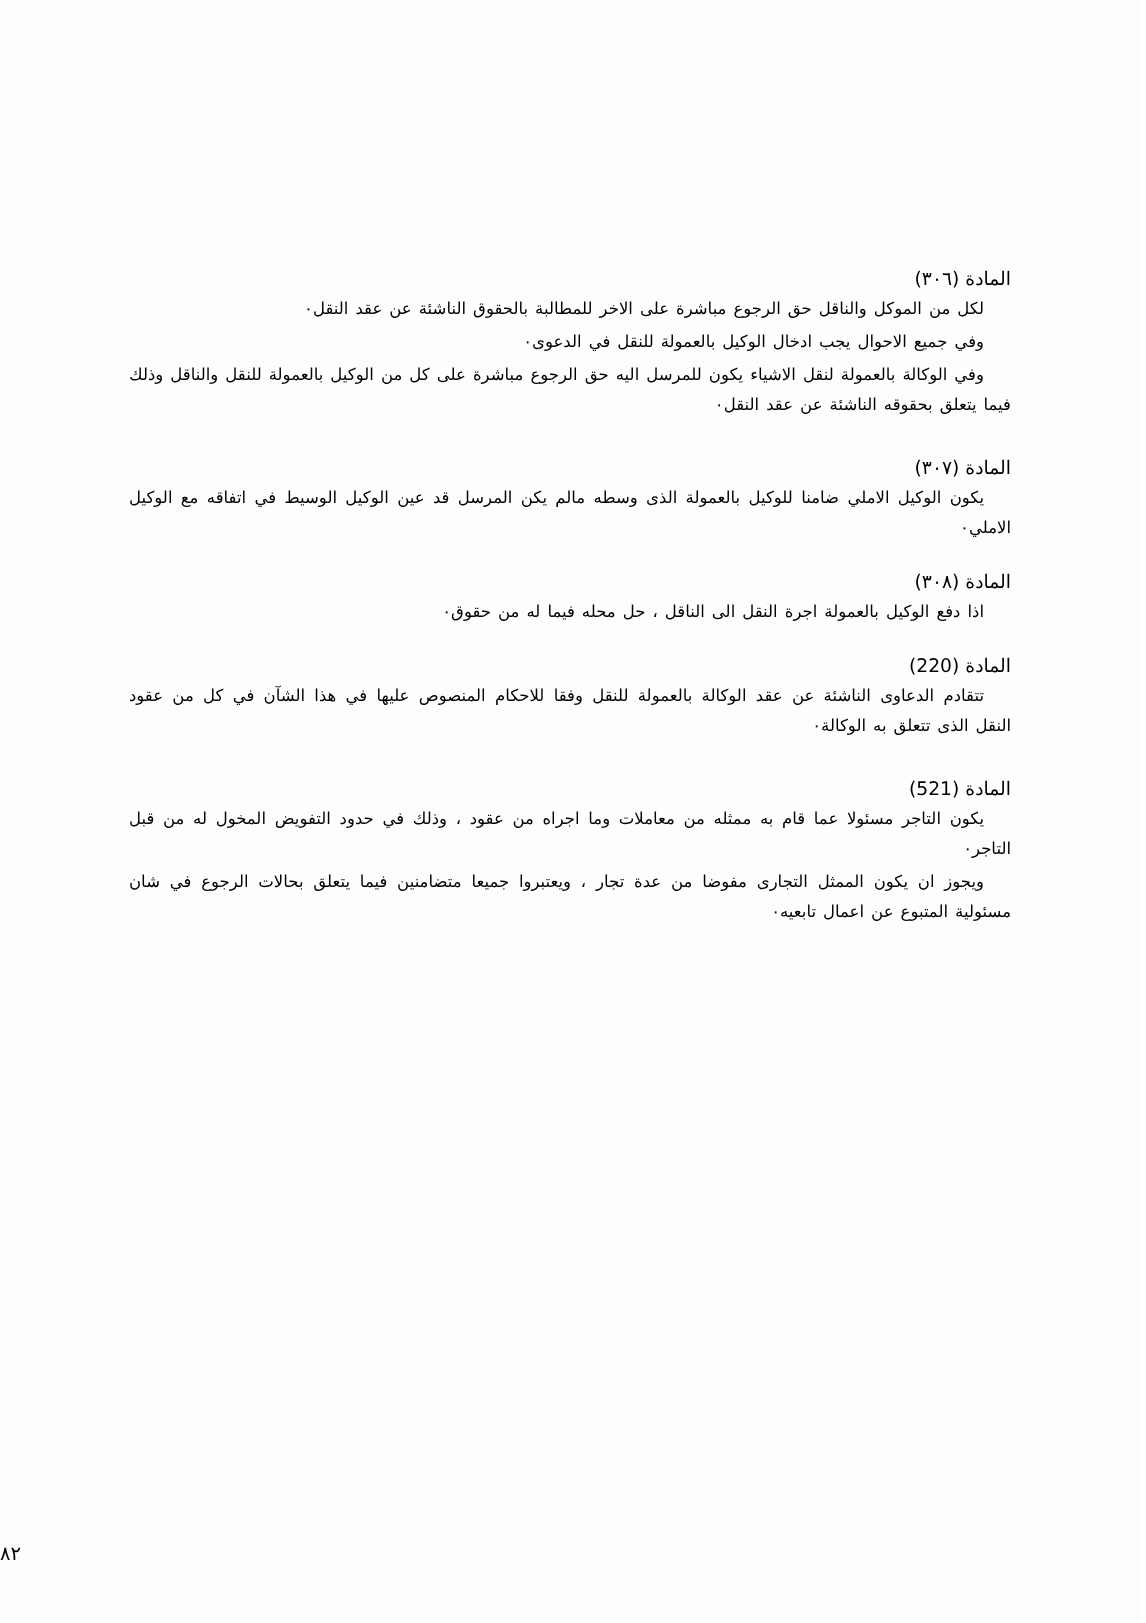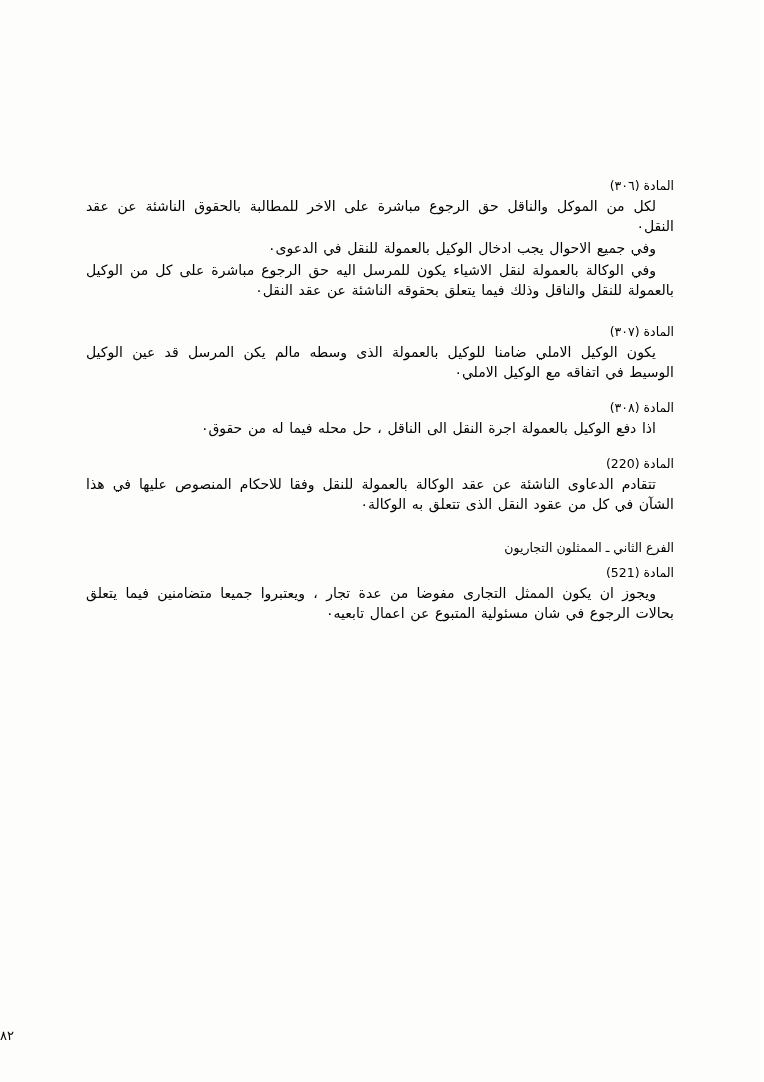--- a/index.html
+++ b/index.html
@@ -44,21 +44,21 @@
   }
   .section-heading {
     text-align: center;
     font-size: 12.5px;
     letter-spacing: 0.8px;
     margin-top: 26px;
     margin-bottom: 4px;
   }
   p.para {
     margin: 2px 0 1px 0;
-    font-size: 14px;
+    font-size: 11px;
     line-height: 20px;
     letter-spacing: 0.4px;
     text-indent: 18px;
     text-align: justify;
     text-align-last: right;
     word-spacing: 1.2px;
   }
   .gap-sm { height: 6px; }
   .page-number {
     position: absolute;
@@ -94,26 +94,26 @@
     <div class="article">
       <div class="art-heading">المادة (٣٠٨)</div>
       <p class="para">اذا دفع الوكيل بالعمولة اجرة النقل الى الناقل ، حل محله فيما له من حقوق٠</p>
     </div>
 
     <div class="article">
       <div class="art-heading">المادة (220)</div>
       <p class="para">تتقادم الدعاوى الناشئة عن عقد الوكالة بالعمولة للنقل وفقا للاحكام المنصوص عليها في هذا الشآن في كل من عقود النقل الذى تتعلق به الوكالة٠</p>
     </div>
 
-    <div class="section-heading">الفرع الثاني ـ الممثلون التجاريون</div>
 
 
     <div class="gap-sm"></div>
 
     <div class="article">
       <div class="art-heading">المادة (521)</div>
+      <p class="para">يكون التاجر مسئولا عما قام به ممثله من معاملات وما اجراه من عقود ، وذلك في حدود التفويض المخول له من قبل التاجر٠</p>
       <p class="para">ويجوز ان يكون الممثل التجارى مفوضا من عدة تجار ، ويعتبروا جميعا متضامنين فيما يتعلق بحالات الرجوع في شان مسئولية المتبوع عن اعمال تابعيه٠</p>
     </div>
 
   </div>
 
   <div class="page-number">٨٢</div>
 </div>
 
 </body></html>

